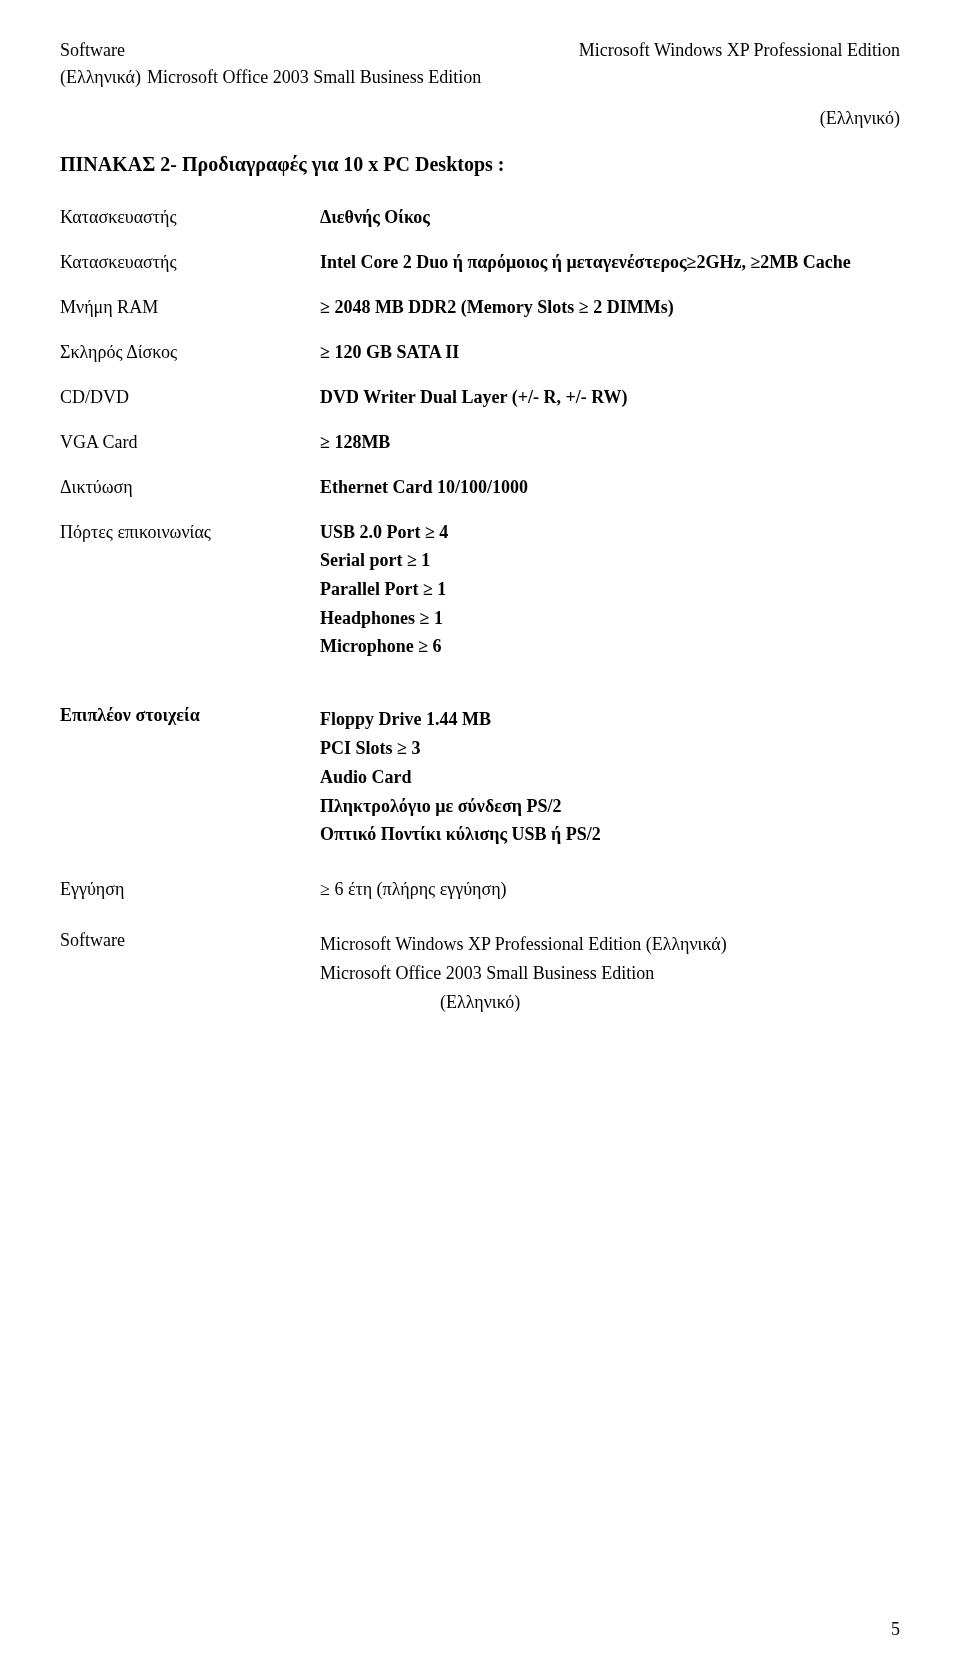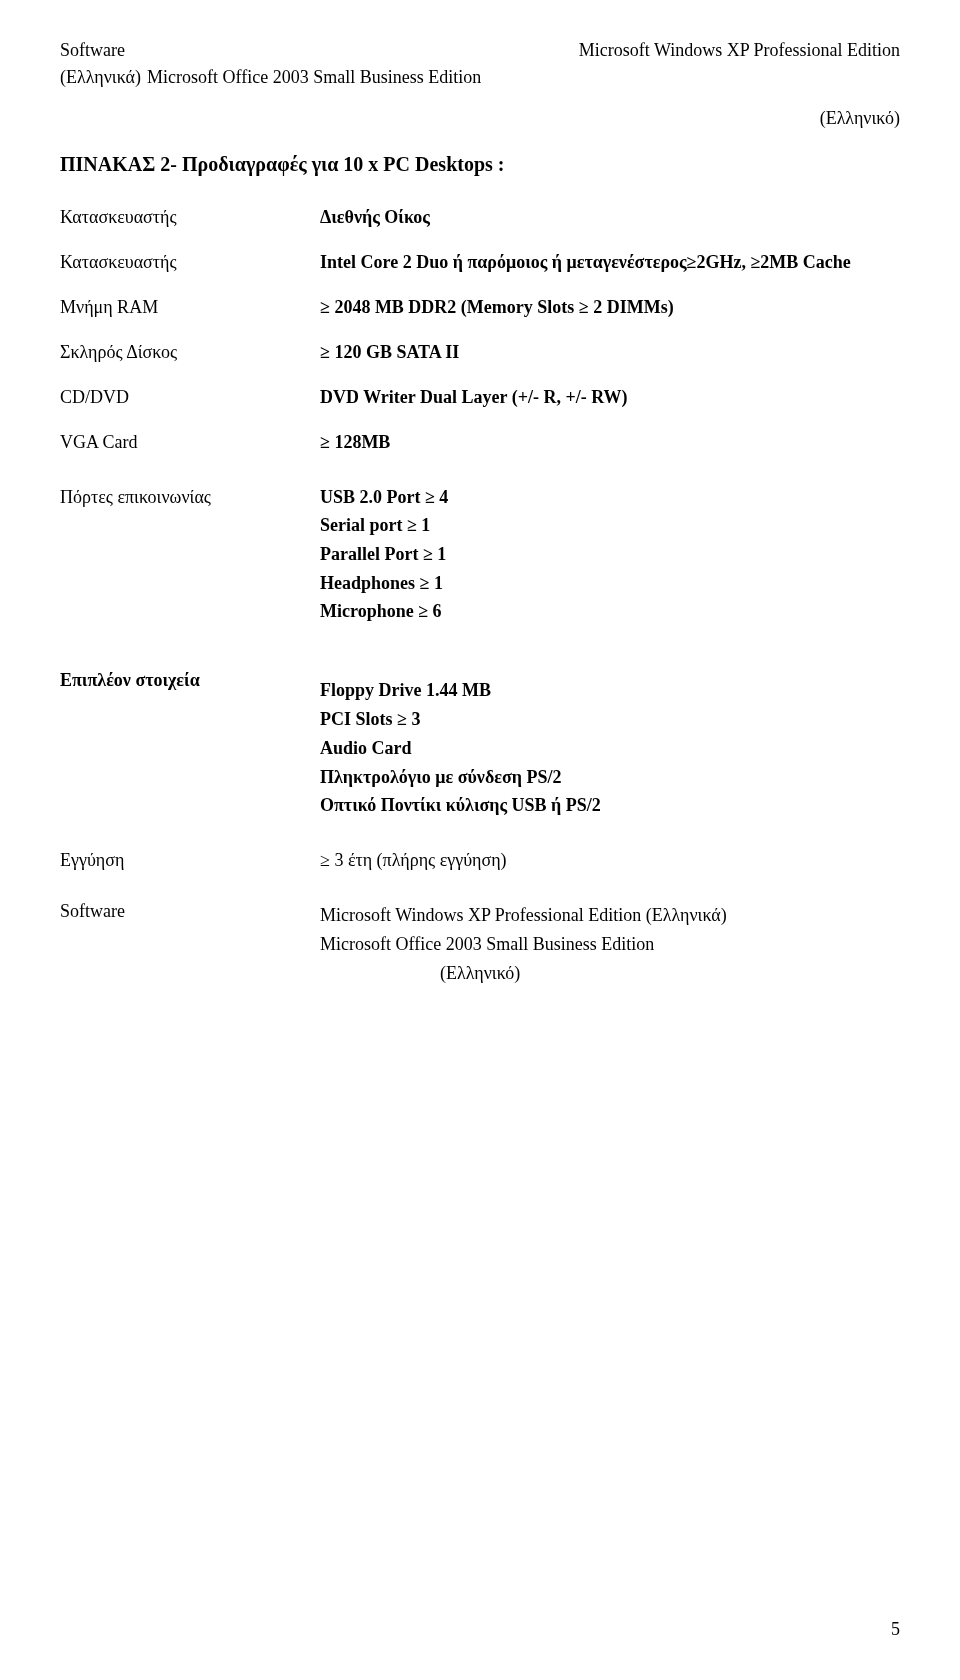--- a/index.html
+++ b/index.html
@@ -102,21 +102,20 @@
     }
 
     .extras-label {
       width: 240px;
       font-size: 18px;
     }
 
     .extras-content {
       padding-left: 20px;
       font-size: 18px;
-      margin-top: 6px;
     }
 
     .extras-item {
       line-height: 1.6;
     }
 
     .warranty-section {
       display: flex;
       margin-bottom: 30px;
     }
@@ -224,20 +223,24 @@
       </tr>
 
     <tr>
       <td>VGA Card</td>
       <td>≥ 128MB</td>
     </tr>
     <tr class="row-spacer">
         <td colspan="2"></td>
       </tr>
 
+    <tr>
+      <td>Δικτύωση</td>
+      <td>Ethernet Card 10/100/1000</td>
+    </tr>
     <tr class="row-spacer">
         <td colspan="2"></td>
       </tr>
 
     <tr>
       <td>Πόρτες επικοινωνίας</td>
       <td>
         <div>USB 2.0 Port ≥ 4</div>
         <div class="sub-items">
           <div>Serial port ≥ 1</div>
@@ -258,21 +261,21 @@
       <div class="extras-item">PCI Slots ≥ 3</div>
       <div class="extras-item">Audio Card</div>
       <div class="extras-item">Πληκτρολόγιο με σύνδεση PS/2</div>
       <div class="extras-item">Οπτικό Ποντίκι κύλισης USB ή PS/2</div>
     </div>
   </div>
 </div>
 
 <div class="warranty-section">
   <div class="warranty-label">Εγγύηση</div>
-  <div class="warranty-content">≥ 3 έτη (πλήρης εγγύηση)</div>
+  <div class="warranty-content">≥ 6 έτη (πλήρης εγγύηση)</div>
 </div>
 
 <div class="software-section">
   <div class="software-label">Software</div>
   <div class="software-content">
     <div class="software-line">Microsoft Windows XP Professional Edition (Ελληνικά)</div>
     <div style="display:flex; gap: 0;">
       <span class="software-line">Microsoft Office 2003 Small Business Edition</span>
     </div>
     <div class="software-line" style="padding-left: 120px;">

